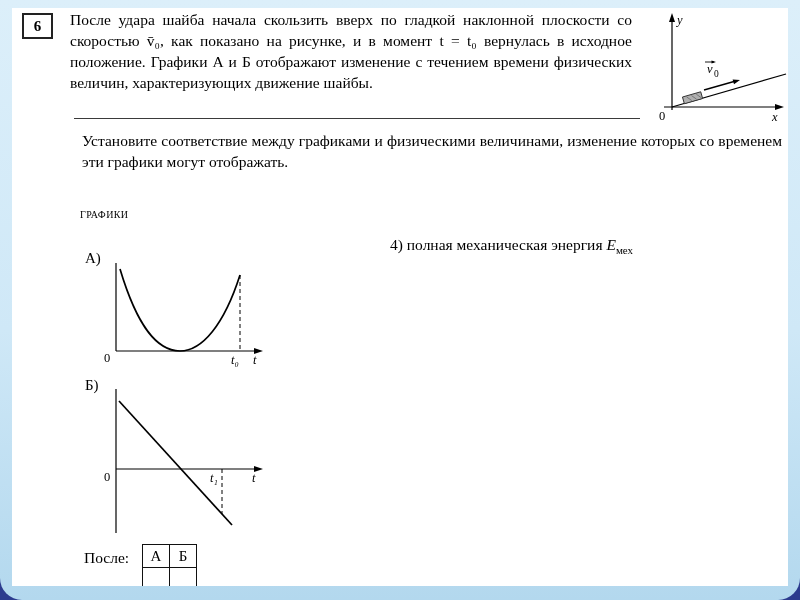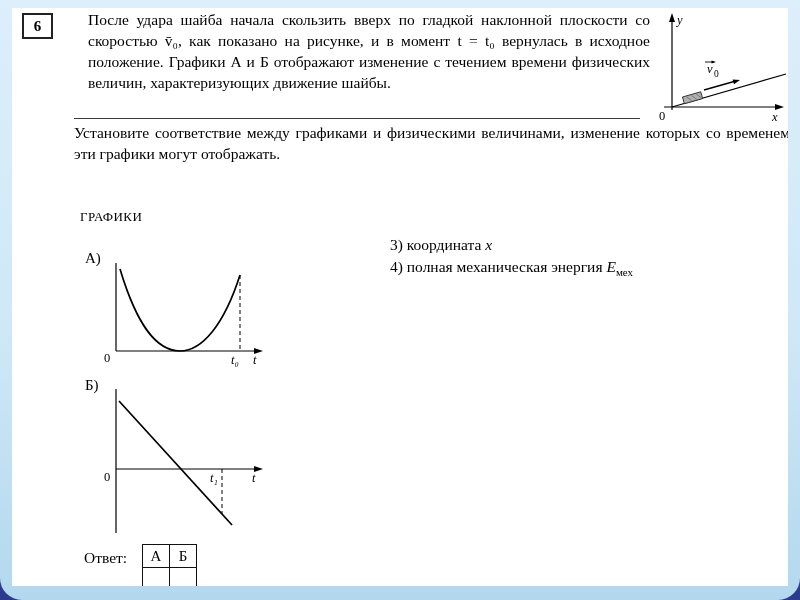--- a/index.html
+++ b/index.html
@@ -5,25 +5,25 @@
   html,body{margin:0;padding:0}
   body{width:800px;height:600px;position:relative;overflow:hidden;
        font-family:"Liberation Serif",serif;color:#000;background:#fff}
   .navy-frame{position:absolute;inset:0;background:#2c3b8e}
   .blue-frame{position:absolute;inset:0;border-radius:0 0 22px 22px;
        background:linear-gradient(180deg,#dceffa 0%,#cfe8f7 55%,#b3d8ee 100%)}
   .page{position:absolute;left:12px;top:8px;width:776px;height:578px;background:#ffffff;overflow:hidden}
 
   .numbox{position:absolute;left:10px;top:5px;width:27px;height:22px;border:2px solid #222;
        display:flex;align-items:center;justify-content:center;font-weight:bold;font-size:15px}
-  .para1{position:absolute;left:76px;top:1px;width:562px;font-size:15.5px;line-height:21px;text-align:justify}
+  .para1{position:absolute;left:58px;top:1px;width:562px;font-size:15.5px;line-height:21px;text-align:justify}
   .divider{position:absolute;left:62px;top:110px;width:566px;border-top:1.4px solid #3a3a3a}
   .para23{position:absolute;left:62px;top:114px;width:716px;font-size:15.5px;line-height:21px;text-align:justify}
-  .para23 p{margin:0}
-  .col-head{position:absolute;top:201px;font-size:13px;letter-spacing:.4px}
+  .para23 p{margin:8px}
+  .col-head{position:absolute;top:201px;font-size:10px;letter-spacing:.4px}
   .h-graphs{left:68px}
   .h-quant{left:378px}
   .quant{position:absolute;left:378px;top:226px;font-size:15.5px;line-height:21.5px}
   .q-item i{font-style:italic}
   .q-item sub{font-size:11px;line-height:0}
   .graph-label{position:absolute;left:73px;font-size:15px}
   .gl-a{top:242px}
   .gl-b{top:369px}
   .svg-a{position:absolute;left:90px;top:251px}
   .svg-b{position:absolute;left:90px;top:377px}
@@ -80,21 +80,20 @@
 
   <div class="divider"></div>
 
   <div class="para23">
     <p>Установите соответствие между графиками и физическими величинами, изменение которых со временем эти графики могут отображать.</p>
   </div>
 
   <div class="col-head h-graphs">ГРАФИКИ</div>
 
   <div class="quant">
-    <div class="q-item"><span>3) координата </span><i>x</i><sub></sub></div>
     <div class="q-item"><span>4) полная механическая энергия </span><i>E</i><sub>мех</sub></div>
   </div>
 
   <div class="graph-label gl-a">А)</div>
   <svg class="svg-a" width="165" height="110" viewBox="0 0 165 110">
     <line class="ax" x1="14" y1="4" x2="14" y2="92"></line>
     <line class="ax" x1="14" y1="92" x2="156" y2="92"></line>
     <polygon points="152,89 161,92 152,95" fill="#000"></polygon>
     <path class="curve" d="M 18,10 C 36,70 56,92 78,92 C 100,92 122,66 138,16"></path>
     <line class="dash" x1="138" y1="16" x2="138" y2="92"></line>
@@ -108,21 +107,21 @@
     <line class="ax" x1="14" y1="4" x2="14" y2="148"></line>
     <line class="ax" x1="14" y1="84" x2="156" y2="84"></line>
     <polygon points="152,81 161,84 152,87" fill="#000"></polygon>
     <line class="curve" x1="17" y1="16" x2="130" y2="140"></line>
     <line class="dash" x1="120" y1="84" x2="120" y2="129"></line>
     <text x="2" y="96">0</text>
     <text x="108" y="97" class="it">t₁</text>
     <text x="150" y="97" class="it">t</text>
   </svg>
 
-  <div class="answer-label">Ответ:</div>
+  <div class="answer-label">После:</div>
   <table class="ans-table">
     <tbody>
         <tr>
       <td>А</td>
       <td>Б</td>
     </tr>
     <tr>
       <td></td>
       <td></td>
     </tr>

